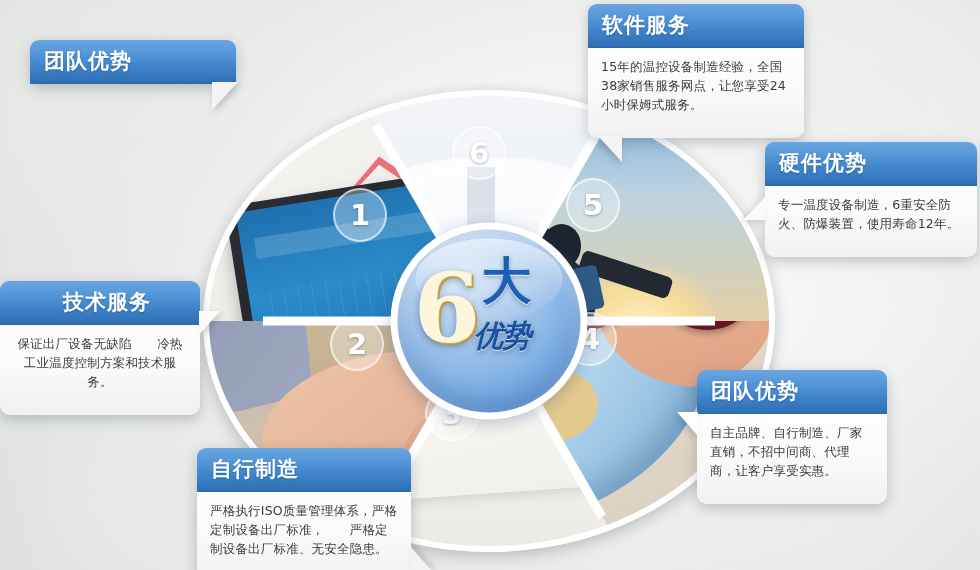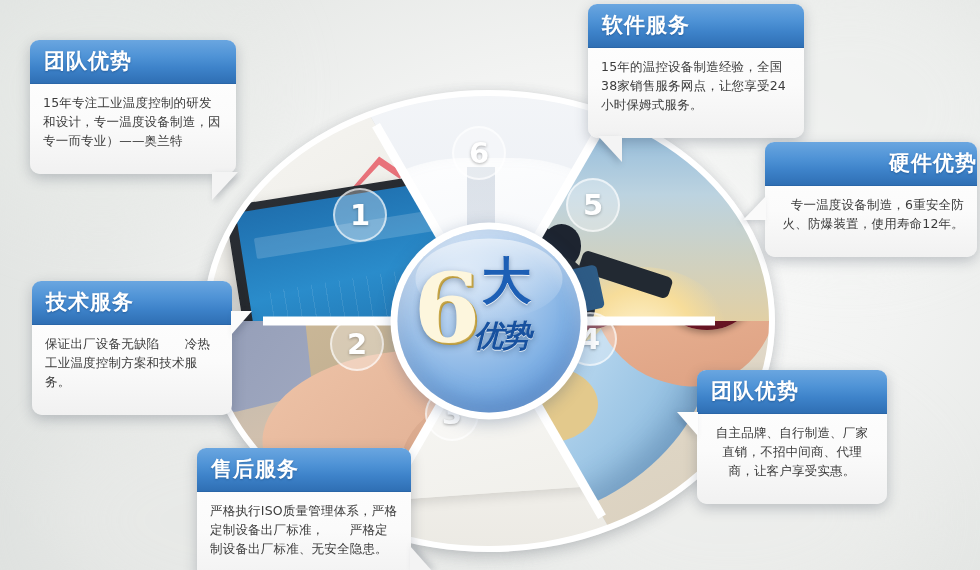--- a/index.html
+++ b/index.html
@@ -338,60 +338,60 @@
     padding:7px 0 8px 14px;
     letter-spacing:1px;
     text-shadow:0 1px 2px rgba(0,40,90,.35);
     border-bottom:1px solid #2a66a8;
   }
   .callout .bd{
     padding:9px 13px 24px 13px;
     font-size:12.5px;line-height:19px;color:#3b3b3b;
     letter-spacing:.2px;
   }
-  .callout .bd.ctr{text-align:center;}
+  .callout .bd.ctr{text-align:left;}
   .tail{position:absolute;width:0;height:0;}
 
   
   #c-team{left:30px;top:40px;width:206px;}
   #c-team .tail{
     left:182px;bottom:-26px;
     border-left:26px solid #f4f4f4;
     border-bottom:28px solid transparent;
     filter:drop-shadow(2px 3px 3px rgba(40,50,70,.22));
   }
   #c-after{left:588px;top:4px;width:216px;}
   #c-after .tail{
     left:10px;bottom:-24px;
     border-right:24px solid #f4f4f4;
     border-bottom:26px solid transparent;
     filter:drop-shadow(-2px 3px 3px rgba(40,50,70,.22));
   }
-  #c-hard{left:765px;top:142px;width:212px;text-align:right;}
+  #c-hard{left:765px;top:142px;width:212px;}
   #c-hard .tail{
     left:-22px;top:54px;
     border-right:23px solid #fafafa;
     border-top:24px solid transparent;
     filter:drop-shadow(-3px 2px 3px rgba(40,50,70,.2));
   }
   #c-soft{left:697px;top:370px;width:190px;}
   #c-soft .tail{
     left:-20px;top:42px;
     border-right:21px solid #fdfdfd;
     border-bottom:24px solid transparent;
     filter:drop-shadow(-3px 2px 3px rgba(40,50,70,.2));
   }
   #c-quality{left:197px;top:448px;width:214px;}
   #c-quality .tail{
     right:-22px;bottom:10px;
     border-left:23px solid #f3f3f3;
     border-top:26px solid transparent;
     filter:drop-shadow(3px -2px 3px rgba(40,50,70,.2));
   }
-  #c-tech{left:32px;top:281px;width:200px;}
+  #c-tech{left:0;top:281px;width:200px;text-align:center;}
   #c-tech .tail{
     right:-20px;top:30px;
     border-left:21px solid #fbfbfb;
     border-bottom:24px solid transparent;
     filter:drop-shadow(3px 2px 3px rgba(40,50,70,.2));
   }
 </style>
 </head>
 <body>
 
@@ -517,21 +517,20 @@
       <div class="inner">
         <span class="big6">6</span>
         <span class="da">大</span>
         <span class="youshi">优势</span>
       </div>
     </div>
   </div>
 
   <div class="callout" id="c-team">
     <div class="hd">团队优势</div>
-    <div class="bd">15年专注工业温度控制的研发和设计，专一温度设备制造，因专一而专业）——奥兰特</div>
     <span class="tail"></span>
   </div>
 
   <div class="callout" id="c-after">
     <div class="hd">软件服务</div>
     <div class="bd">15年的温控设备制造经验，全国38家销售服务网点，让您享受24小时保姆式服务。</div>
     <span class="tail"></span>
   </div>
 
   <div class="callout" id="c-hard">
@@ -540,21 +539,21 @@
     <span class="tail"></span>
   </div>
 
   <div class="callout" id="c-soft">
     <div class="hd">团队优势</div>
     <div class="bd ctr">自主品牌、自行制造、厂家直销，不招中间商、代理商，让客户享受实惠。</div>
     <span class="tail"></span>
   </div>
 
   <div class="callout" id="c-quality">
-    <div class="hd">售后服务</div>
+    <div class="hd">自行制造</div>
     <div class="bd">严格执行ISO质量管理体系，严格定制设备出厂标准，　　严格定制设备出厂标准、无安全隐患。</div>
     <span class="tail"></span>
   </div>
 
   <div class="callout" id="c-tech">
     <div class="hd">技术服务</div>
     <div class="bd">保证出厂设备无缺陷　　冷热工业温度控制方案和技术服务。</div>
     <span class="tail"></span>
   </div>
 

